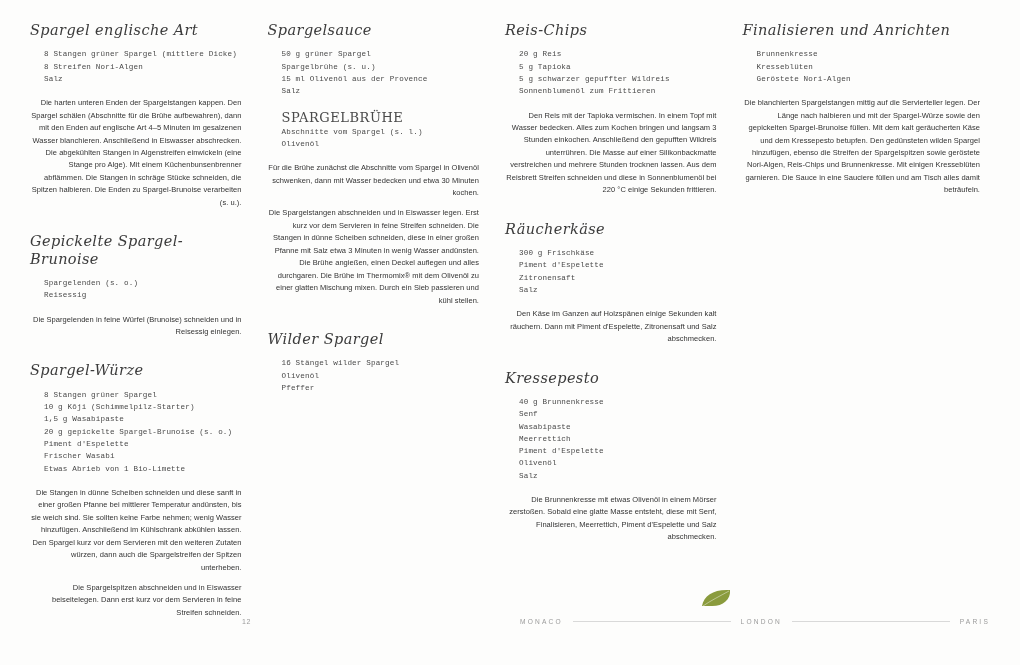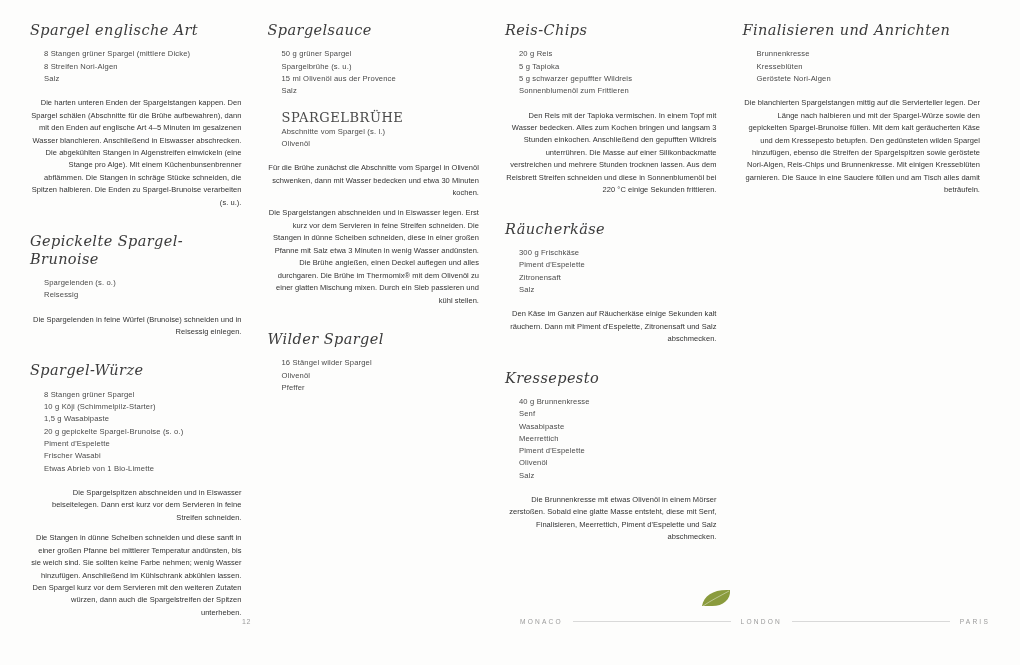--- a/index.html
+++ b/index.html
@@ -43,21 +43,21 @@
     line-height: 1.2;
   }
   .section + .section { margin-top: 24px; }
 
   ul.ingredients {
     list-style: none;
     margin: 0 0 12px 0;
     padding: 0 0 0 14px;
   }
   ul.ingredients li {
-    font-family: Liberation Sans, sans-serif;
+    font-family: Liberation Mono, monospace;
     font-size: 7.6px;
     line-height: 1.62;
     color: #4a4a4a;
     letter-spacing: 0.15px;
   }
   .subhead {
     font-family: "DejaVu Serif", serif;
     font-size: 13px;
     letter-spacing: 0.55px;
     color: #4a4a4a;
@@ -151,22 +151,22 @@
         <h2 class="recipe-title">Spargel-Würze</h2>
         <ul class="ingredients">
           <li>8 Stangen grüner Spargel</li>
           <li>10 g Kōji (Schimmelpilz-Starter)</li>
           <li>1,5 g Wasabipaste</li>
           <li>20 g gepickelte Spargel-Brunoise (s. o.)</li>
           <li>Piment d'Espelette</li>
           <li>Frischer Wasabi</li>
           <li>Etwas Abrieb von 1 Bio-Limette</li>
         </ul>
+        <p class="method">Die Stangen in dünne Scheiben schneiden und diese sanft in einer großen Pfanne bei mittlerer Temperatur andünsten, bis sie weich sind. Sie sollten keine Farbe nehmen; wenig Wasser hinzufügen. Anschließend im Kühlschrank abkühlen lassen. Den Spargel kurz vor dem Servieren mit den weiteren Zutaten würzen, dann auch die Spargelstreifen der Spitzen unterheben.</p>
         <p class="method">Die Spargelspitzen abschneiden und in Eiswasser beiseitelegen. Dann erst kurz vor dem Servieren in feine Streifen schneiden.</p>
-        <p class="method">Die Stangen in dünne Scheiben schneiden und diese sanft in einer großen Pfanne bei mittlerer Temperatur andünsten, bis sie weich sind. Sie sollten keine Farbe nehmen; wenig Wasser hinzufügen. Anschließend im Kühlschrank abkühlen lassen. Den Spargel kurz vor dem Servieren mit den weiteren Zutaten würzen, dann auch die Spargelstreifen der Spitzen unterheben.</p>
       </div>
     </div>
 
     <div class="col">
       <div class="section">
         <h2 class="recipe-title">Spargelsauce</h2>
         <ul class="ingredients">
           <li>50 g grüner Spargel</li>
           <li>Spargelbrühe (s. u.)</li>
           <li>15 ml Olivenöl aus der Provence</li>
@@ -204,21 +204,21 @@
       </div>
 
       <div class="section">
         <h2 class="recipe-title">Räucherkäse</h2>
         <ul class="ingredients">
           <li>300 g Frischkäse</li>
           <li>Piment d'Espelette</li>
           <li>Zitronensaft</li>
           <li>Salz</li>
         </ul>
-        <p class="method">Den Käse im Ganzen auf Räucherkäse einige Sekunden kalt räuchern. Dann mit Piment d'Espelette, Zitronensaft und Salz abschmecken.</p>
+        <p class="method">Den Käse im Ganzen auf Holzspänen einige Sekunden kalt räuchern. Dann mit Piment d'Espelette, Zitronensaft und Salz abschmecken.</p>
       </div>
 
       <div class="section">
         <h2 class="recipe-title">Kressepesto</h2>
         <ul class="ingredients">
           <li>40 g Brunnenkresse</li>
           <li>Senf</li>
           <li>Wasabipaste</li>
           <li>Meerrettich</li>
           <li>Piment d'Espelette</li>

